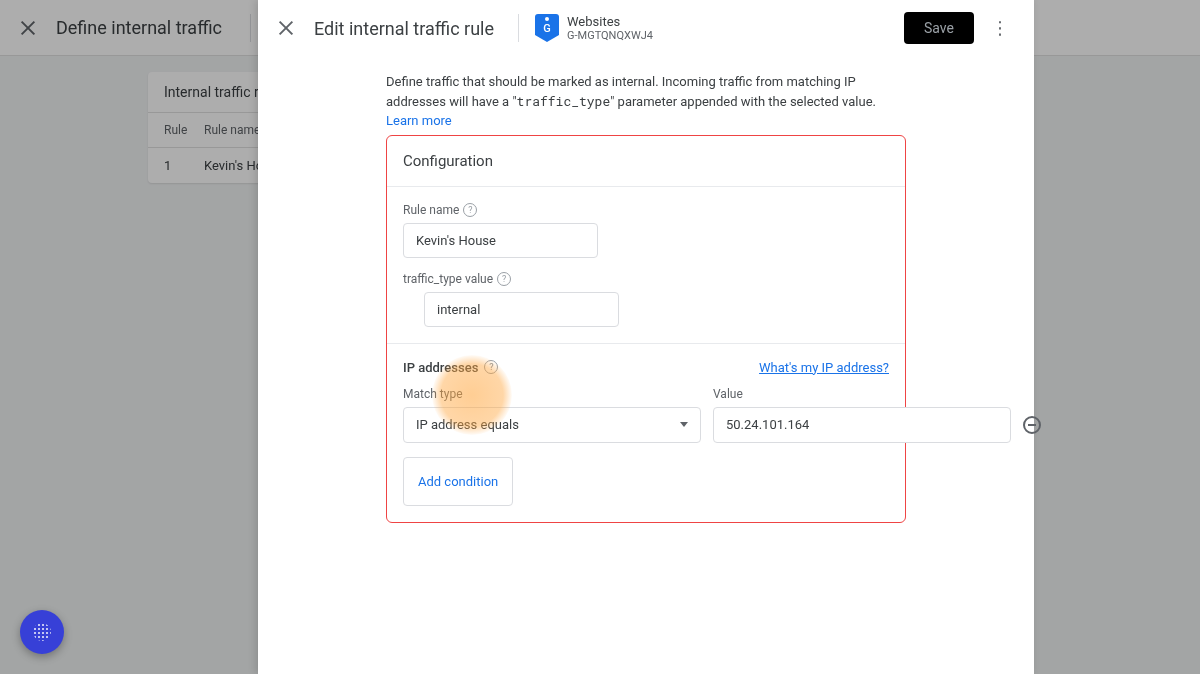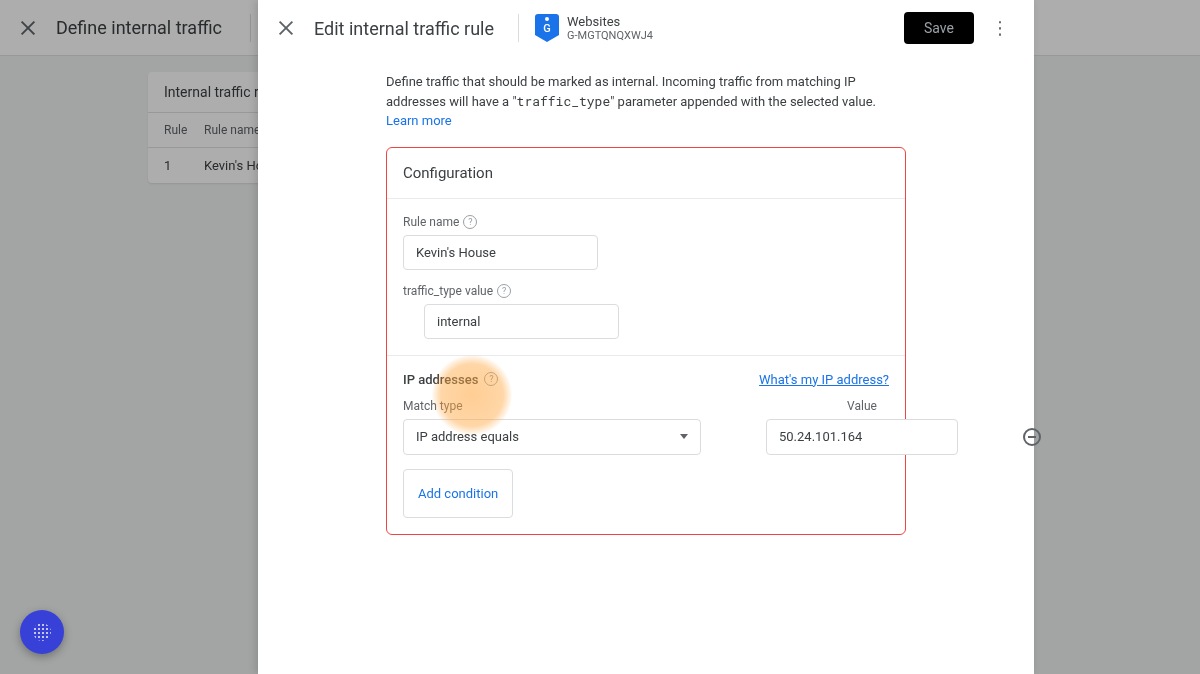--- a/index.html
+++ b/index.html
@@ -30,40 +30,40 @@
 .panel { position: absolute; top: 0; left: 258px; width: 776px; height: 674px; background: #fff; box-shadow: -2px 0 8px rgba(0,0,0,0.15); }
 .panel-header { display: flex; align-items: center; height: 56px; padding: 0 16px; gap: 16px; }
 .panel-close { width: 24px; height: 24px; color: #5f6368; cursor: pointer; display: flex; align-items: center; justify-content: center; }
 .panel-title { font-size: 18px; color: #3c4043; }
 .panel-tag { display: flex; align-items: center; gap: 8px; margin-left: 8px; padding-left: 16px; border-left: 1px solid #dadce0; }
 .panel-actions { margin-left: auto; display: flex; align-items: center; gap: 8px; }
 .save-btn { padding: 8px 20px; background: #000000; color: #9aa0a6; border: none; border-radius: 4px; font-size: 14px; font-family: inherit; cursor: default; }
 .more-btn { width: 36px; height: 36px; border: none; background: transparent; color: #5f6368; cursor: pointer; border-radius: 50%; display: flex; align-items: center; justify-content: center; font-size: 18px; }
 
 .panel-body { padding: 16px 128px 0 128px; }
-.description { font-size: 13px; color: #3c4043; line-height: 1.5; margin-bottom: 16px; }
+.description { font-size: 13px; color: #3c4043; line-height: 1.5; margin-bottom: 4px; }
 .description code { font-family: 'Roboto Mono', monospace; background: transparent; }
 .description a { color: #1a73e8; text-decoration: none; }
 
 .config-card { background: #fff; border: 1px solid #ef4444; border-radius: 6px; }
 .config-title { padding: 16px; font-size: 15px; color: #3c4043; border-bottom: 1px solid #e8eaed; }
 .config-section { padding: 16px; }
 .field-label { font-size: 12px; color: #5f6368; margin-bottom: 6px; display: flex; align-items: center; gap: 4px; }
 .help-icon { width: 14px; height: 14px; border: 1px solid #9aa0a6; border-radius: 50%; display: inline-flex; align-items: center; justify-content: center; font-size: 9px; color: #9aa0a6; }
 .text-input { width: 195px; padding: 9px 12px; border: 1px solid #dadce0; border-radius: 4px; font-size: 13px; color: #3c4043; font-family: inherit; margin-bottom: 14px; }
 
 .ip-section { border-top: 1px solid #e8eaed; padding: 16px; }
 .ip-header { display: flex; align-items: center; justify-content: space-between; margin-bottom: 12px; }
 .ip-title { font-size: 13px; color: #3c4043; font-weight: 500; display: flex; align-items: center; gap: 6px; }
 .whats-ip { font-size: 13px; color: #1a73e8; text-decoration: underline; }
 
 .ip-row { display: flex; gap: 12px; align-items: flex-end; }
 .ip-col { display: flex; flex-direction: column; }
 .ip-col-match { flex: 0 0 298px; }
-.ip-col-value { flex: 0 0 298px; align-items: center; }
+.ip-col-value { flex: 0 0 298px; }
 .col-label { font-size: 12px; color: #5f6368; margin-bottom: 6px; }
 .select-box { display: flex; align-items: center; justify-content: space-between; padding: 9px 12px; border: 1px solid #dadce0; border-radius: 4px; font-size: 13px; color: #3c4043; cursor: pointer; height: 36px; }
 .select-arrow { border-left: 4px solid transparent; border-right: 4px solid transparent; border-top: 5px solid #5f6368; }
 .value-input { padding: 9px 12px; border: 1px solid #dadce0; border-radius: 4px; font-size: 13px; color: #3c4043; font-family: inherit; height: 36px; }
 .remove-btn { width: 36px; height: 36px; border: none; background: transparent; cursor: pointer; display: flex; align-items: center; justify-content: center; }
 .remove-circle { width: 18px; height: 18px; border: 2px solid #5f6368; border-radius: 50%; display: flex; align-items: center; justify-content: center; }
 .remove-dash { width: 8px; height: 2px; background: #5f6368; }
 
 .add-cond { margin-top: 14px; padding: 16px 14px; border: 1px solid #dadce0; background: #fff; color: #1a73e8; font-size: 13px; border-radius: 4px; cursor: pointer; font-family: inherit; }
 

